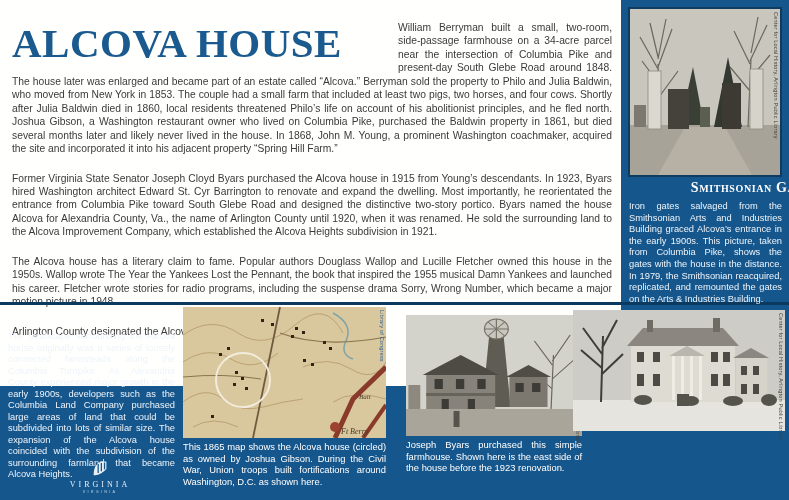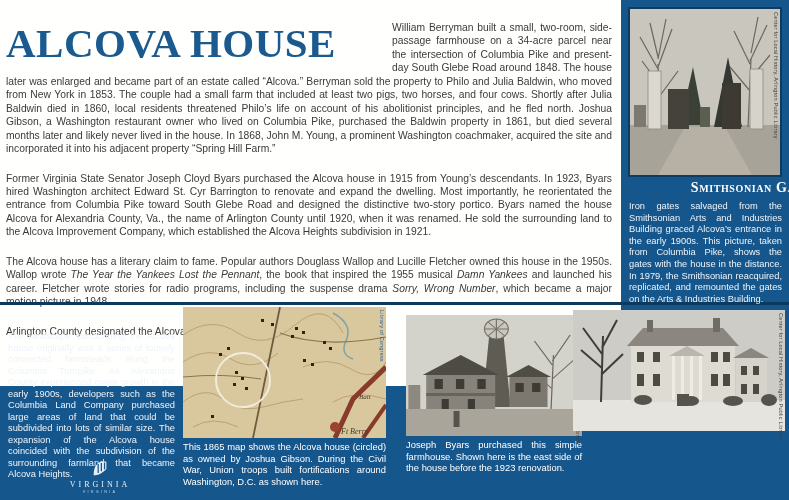--- a/index.html
+++ b/index.html
@@ -4,34 +4,34 @@
 <style>
   html,body{margin:0;padding:0;background:#333;}
   #sign{
     position:relative;width:789px;height:500px;overflow:hidden;
     background:#15568c;
     font-family:"Liberation Sans",sans-serif;
   }
   
   #white-panel{
     position:absolute;left:0;top:0;width:621px;height:386px;
-    background:#fffffe;box-sizing:border-box;padding:5px 9px 0 6px;
+    background:#fffffe;box-sizing:border-box;padding:5px 9px 0 12px;
   }
   #page-title{
     float:left;width:378px;
     font-family:"Liberation Serif",serif;font-weight:bold;
     font-size:41px;line-height:43px;letter-spacing:.5px;
     color:#1a5a8e;margin:1px 8px 2px 0;
   }
   .body-text p{
     margin:16px 0 11px 0;font-size:10.3px;line-height:13.45px;
     text-align:justify;color:#3a3a3a;
   }
   .body-text p.last{margin-bottom:0;}
-  .ital{font-style:italic;}
+  .ital{}
   
   #sep-line{position:absolute;left:0;top:302px;width:789px;height:3px;background:#0c3a5e;}
   
   #gates-photo{
     position:absolute;left:628px;top:7px;width:154px;height:170px;
     border:2px solid #0e3c61;box-sizing:border-box;background:#c9c6bd;
   }
   #gates-photo svg{display:block;width:100%;height:100%;}
   .credit{
     position:absolute;top:3px;right:1px;

